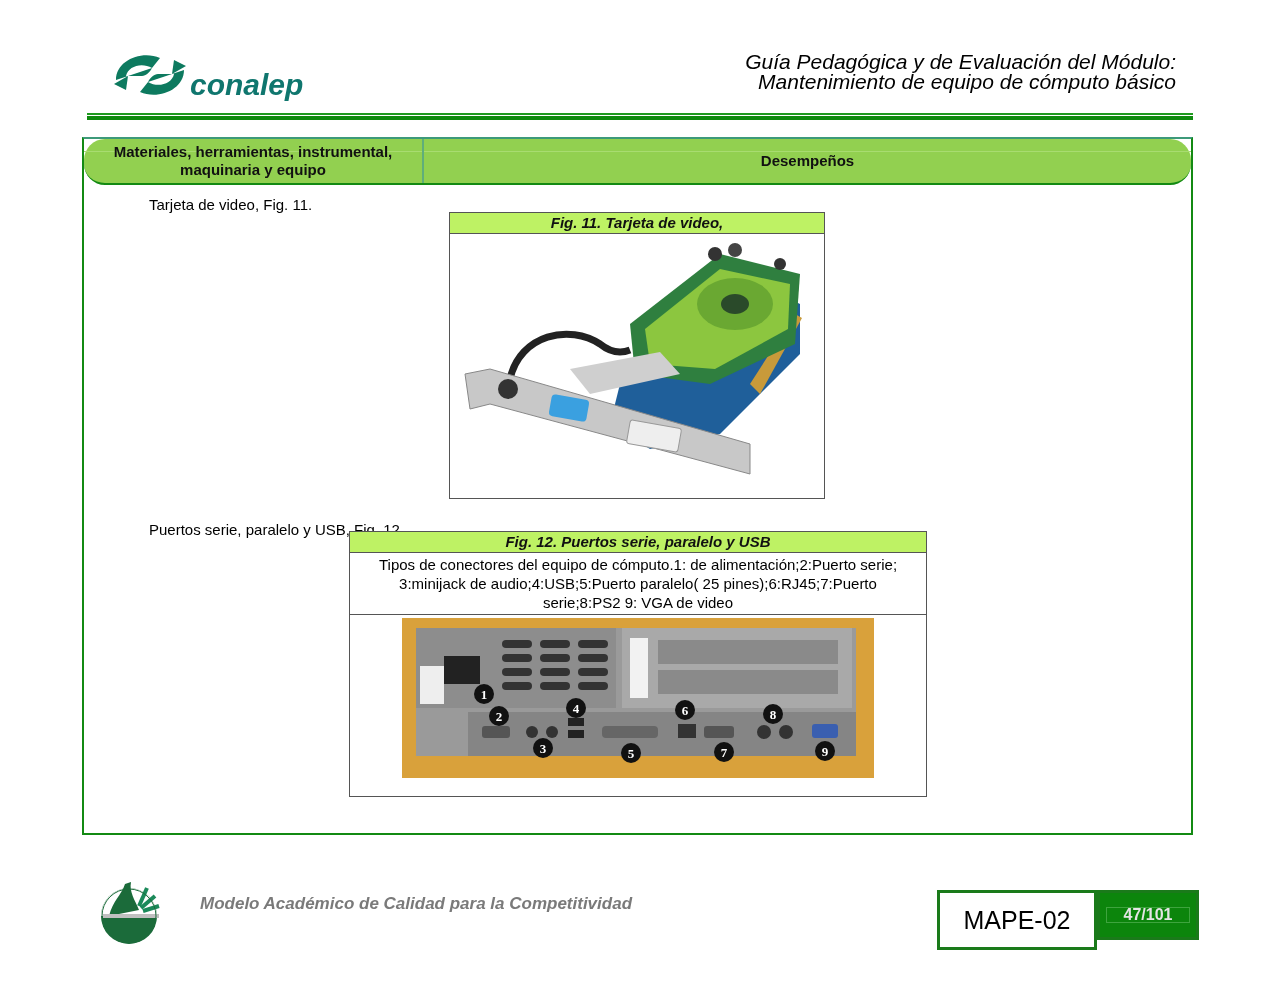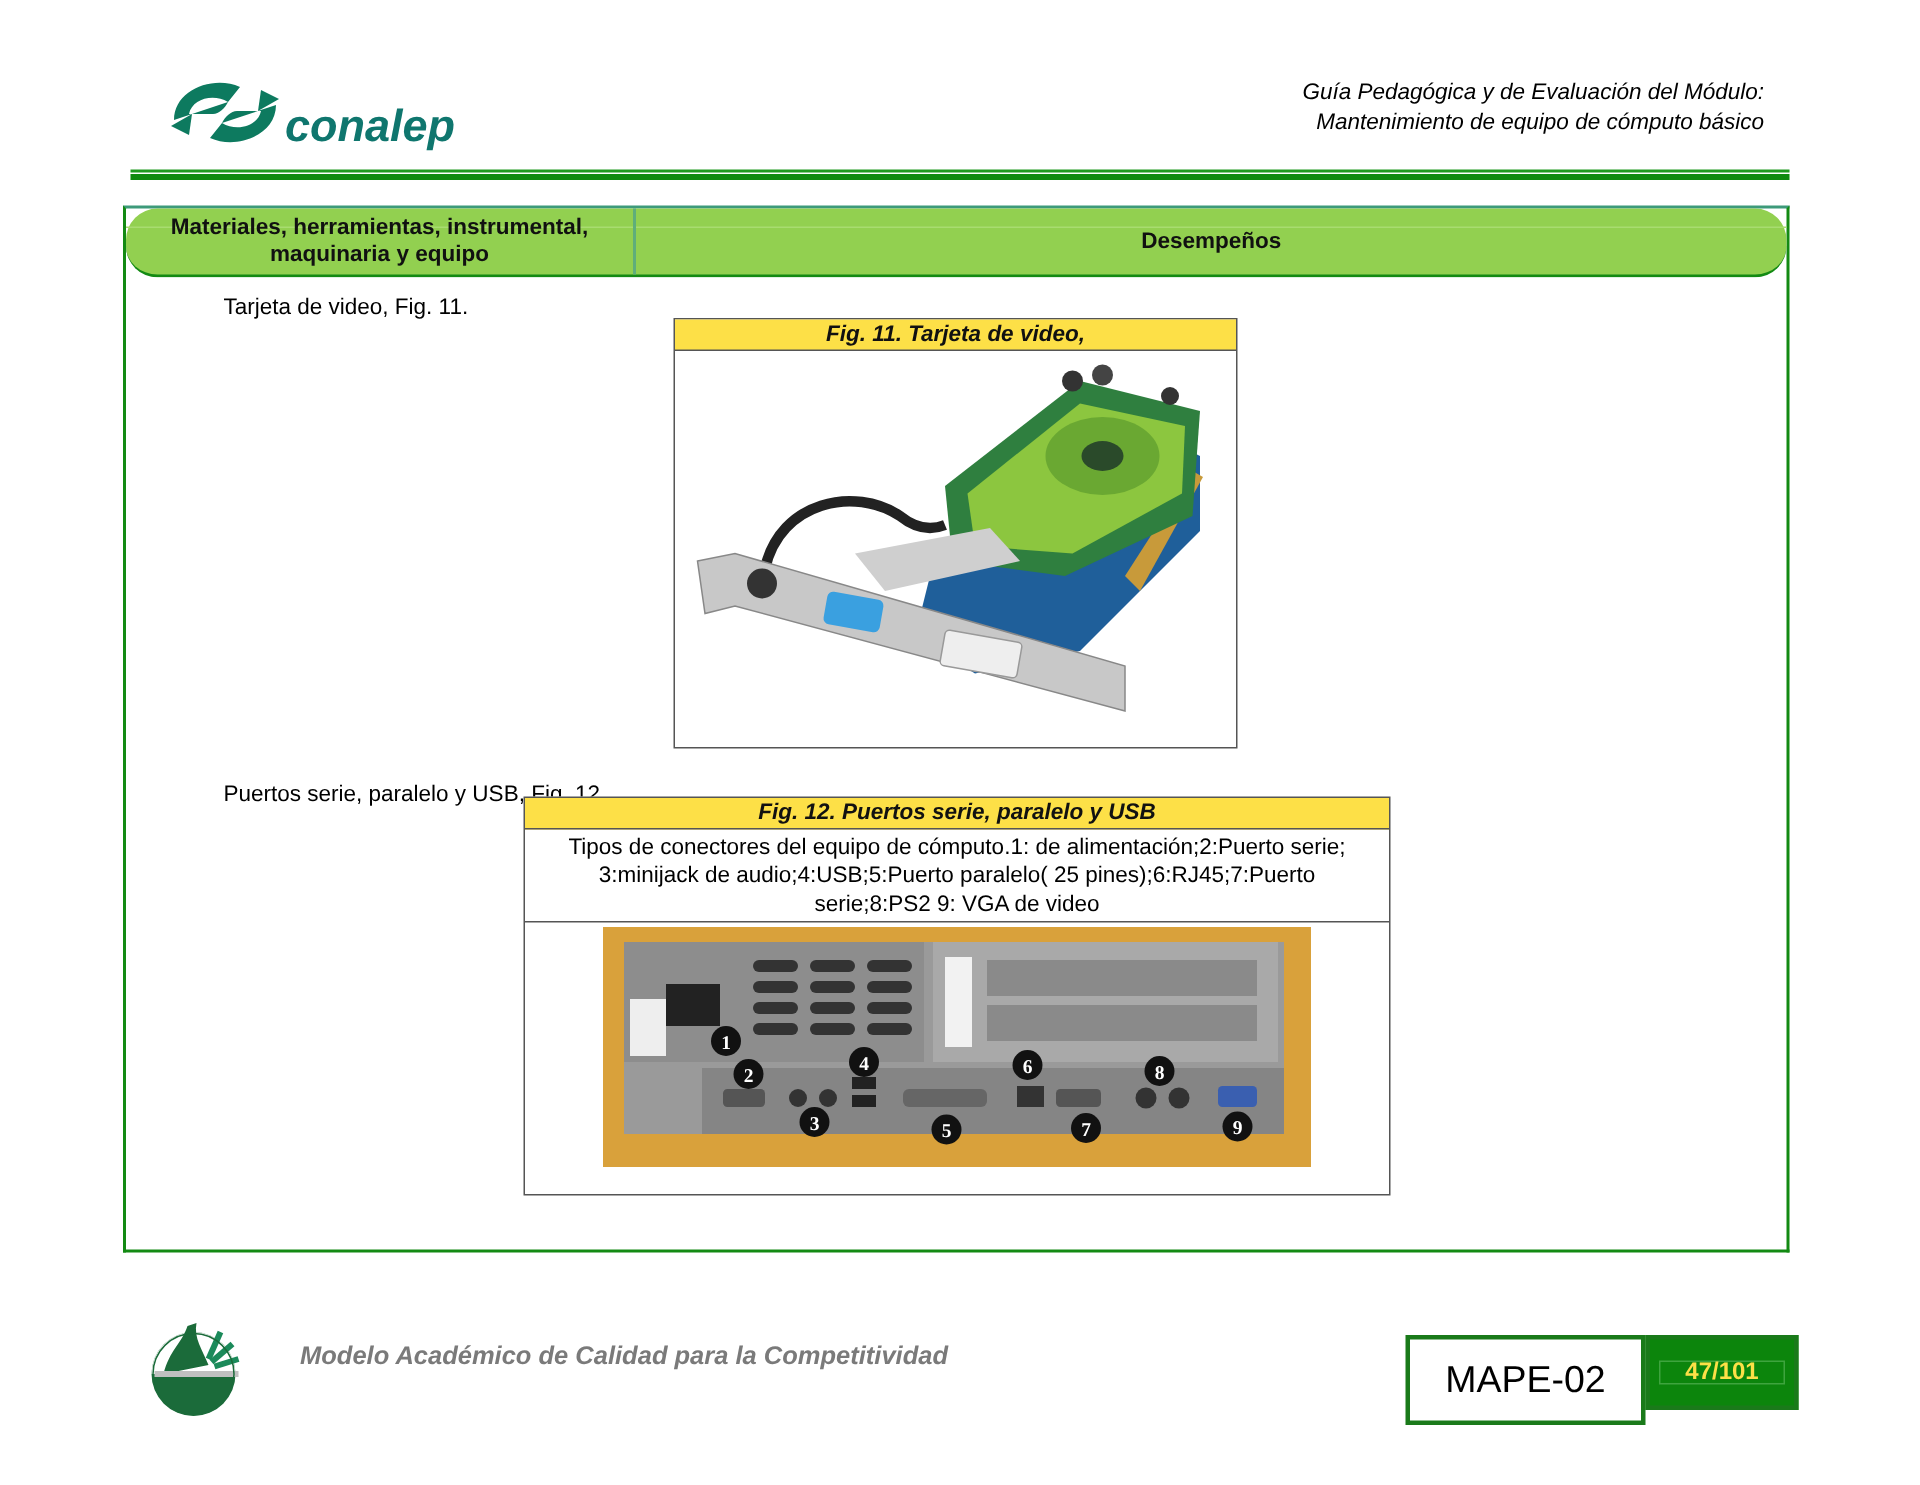--- a/index.html
+++ b/index.html
@@ -1,51 +1,51 @@
 <!DOCTYPE html>
 <html><head>
 <meta charset="utf-8">
 <style>
   html, body { margin:0; padding:0; background:#ffffff; }
   body { width:1280px; height:990px; position:relative; overflow:hidden; font-family:"Liberation Sans", sans-serif; color:#000; }
 
   
   .logo { position:absolute; left:112px; top:50px; width:200px; height:56px; }
   .logo-word { position:absolute; left:78px; top:18px; font-size:30px; font-weight:bold; font-style:italic; color:#0f766e; letter-spacing:0px; }
-  .header-title { position:absolute; right:104px; top:52px; text-align:right; font-size:15px; line-height:20px; }
+  .header-title { position:absolute; right:104px; top:52px; text-align:right; font-size:21px; line-height:20px; }
   .header-title .l1 { font-style:italic; }
   .header-title .l2 { font-style:italic; font-weight:normal; }
   .header-rule-thin { position:absolute; left:87px; width:1106px; top:113px; height:2px; background:#1f9a1f; }
   .header-rule-thick { position:absolute; left:87px; width:1106px; top:116px; height:4px; background:#0f8a0f; }
 
   
   .main-table { position:absolute; left:82px; top:137px; width:1107px; height:694px; border:2px solid #138a13; border-top:2px solid #3d9a7a; box-sizing:content-box; }
   .th-row { position:absolute; left:0; top:0; width:1107px; height:44px; background:#92d050; border-bottom:2px solid #138a13;border-radius:21px; }
   .th-cell { position:absolute; top:0; height:44px; display:flex; align-items:center; justify-content:center; text-align:center; font-weight:bold; font-size:15px; line-height:18px; color:#111; }
   .th-cell.c1 { left:0; width:338px; border-right:2px solid #5fae7a; }
   .th-cell.c2 { left:340px; width:767px;justify-content:center; }
   .th-inner-line { position:absolute; left:0; right:0; top:12px; height:1px; background:#a8dc70; }
 
   .body-text { position:absolute; font-size:15px; line-height:18px; }
 
   
   .fig-box { position:absolute; border:1px solid #555; background:#fff; }
-  .fig-caption { background:#fde047; font-weight:bold; font-style:italic; font-size:15px; text-align:center; height:20px; line-height:20px; border-bottom:1px solid #555; color:#111; }
+  .fig-caption { background:#bef264; font-weight:bold; font-style:italic; font-size:15px; text-align:center; height:20px; line-height:20px; border-bottom:1px solid #555; color:#111; }
   .fig-desc { text-align:center; font-size:15px; line-height:19px; padding:2px 10px 2px 10px; border-bottom:1px solid #555; }
 
   
   .gpu { position:absolute; left:0; top:21px; width:374px; height:264px; }
   
   .ports { position:absolute; left:52px; top:86px; width:472px; height:160px; }
 
   
   .footer-logo { position:absolute; left:95px; top:876px; width:70px; height:70px; }
   .footer-text { position:absolute; left:200px; top:894px; font-size:17px; font-weight:bold; font-style:italic; color:#7a7a7a; }
   .code-box { position:absolute; left:937px; top:890px; width:160px; height:60px; border:3px solid #1a7a1a; box-sizing:border-box; background:#fff; display:flex; align-items:center; justify-content:center; font-weight:normal; font-size:25px; }
-  .page-box { position:absolute; left:1097px; top:890px; width:102px; height:50px; border:3px solid #1a7a1a; box-sizing:border-box; background:#0c850c; display:flex; align-items:center; justify-content:center; font-weight:bold; font-size:16px; color:#fde047; }
+  .page-box { position:absolute; left:1097px; top:890px; width:102px; height:50px; border:3px solid #1a7a1a; box-sizing:border-box; background:#0c850c; display:flex; align-items:center; justify-content:center; font-weight:bold; font-size:16px; color:#e5e5e5; }
   .page-box .inner { position:absolute; left:6px; right:6px; top:14px; bottom:14px; border:1px solid #3ea43e; }
 </style>
 </head>
 <body>
 
 <div class="logo">
   <svg width="76" height="50" viewBox="0 0 76 50">
     <path d="M4 30 C4 10, 30 0, 48 8 L40 18 C30 12, 16 16, 14 26 L30 26 C34 26, 38 22, 40 18 Z" fill="#0d7a5f"></path>
     <path d="M72 20 C72 40, 46 50, 28 42 L36 32 C46 38, 60 34, 62 24 L46 24 C42 24, 38 28, 36 32 Z" fill="#0d7a5f"></path>
     <path d="M2 34 L16 26 L14 40 Z" fill="#0d7a5f"></path>

